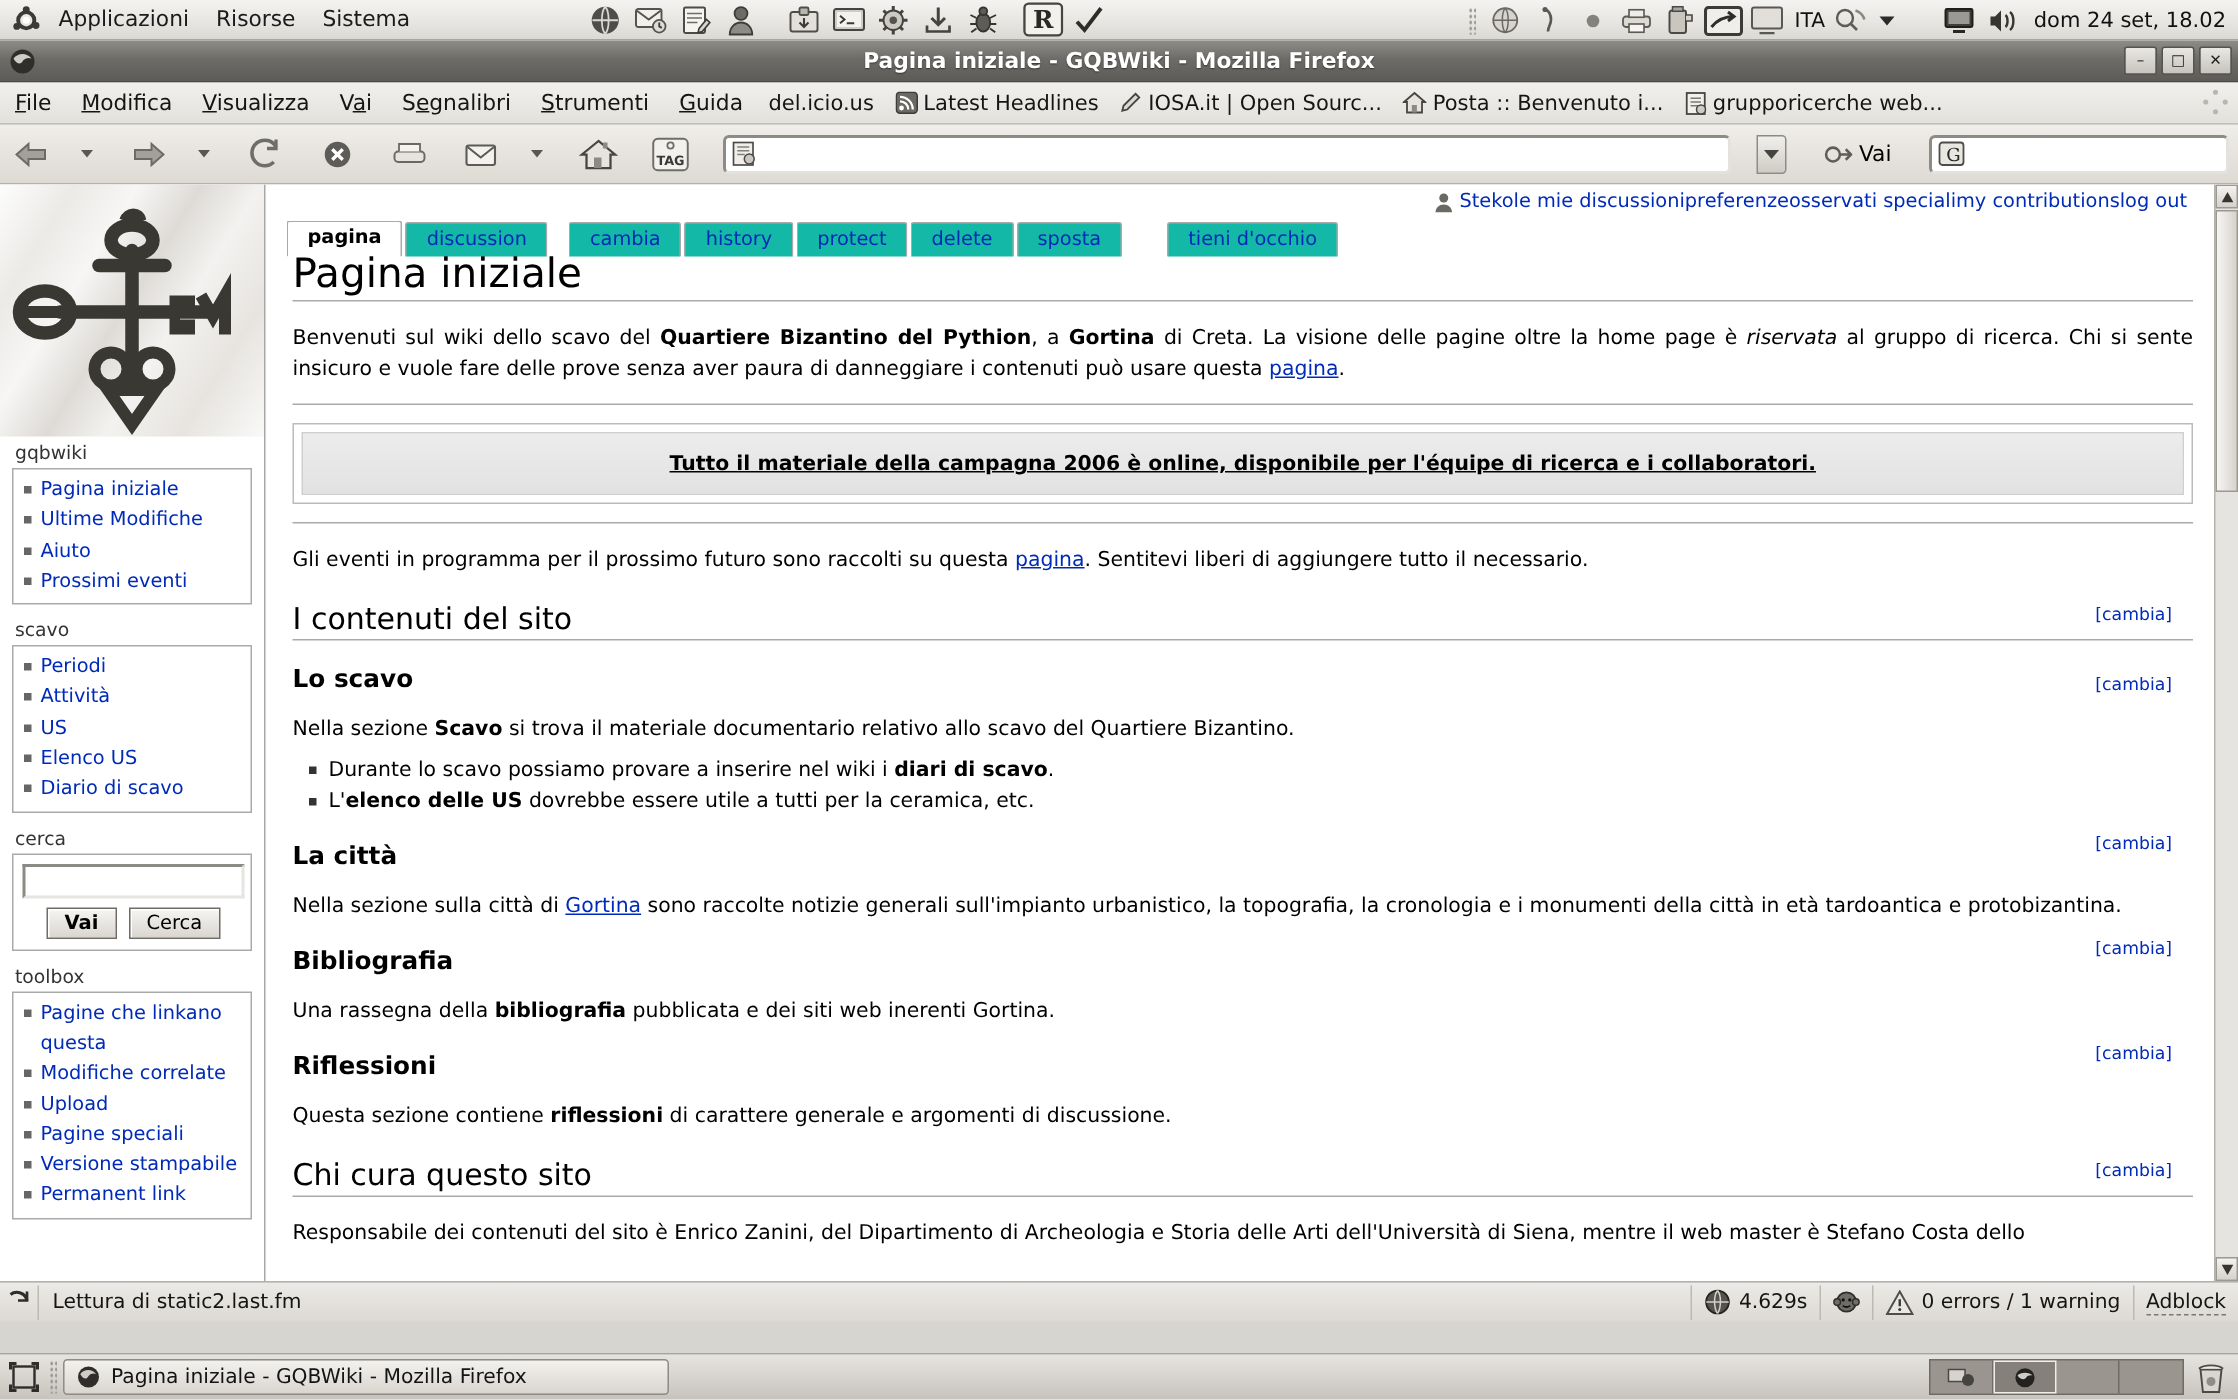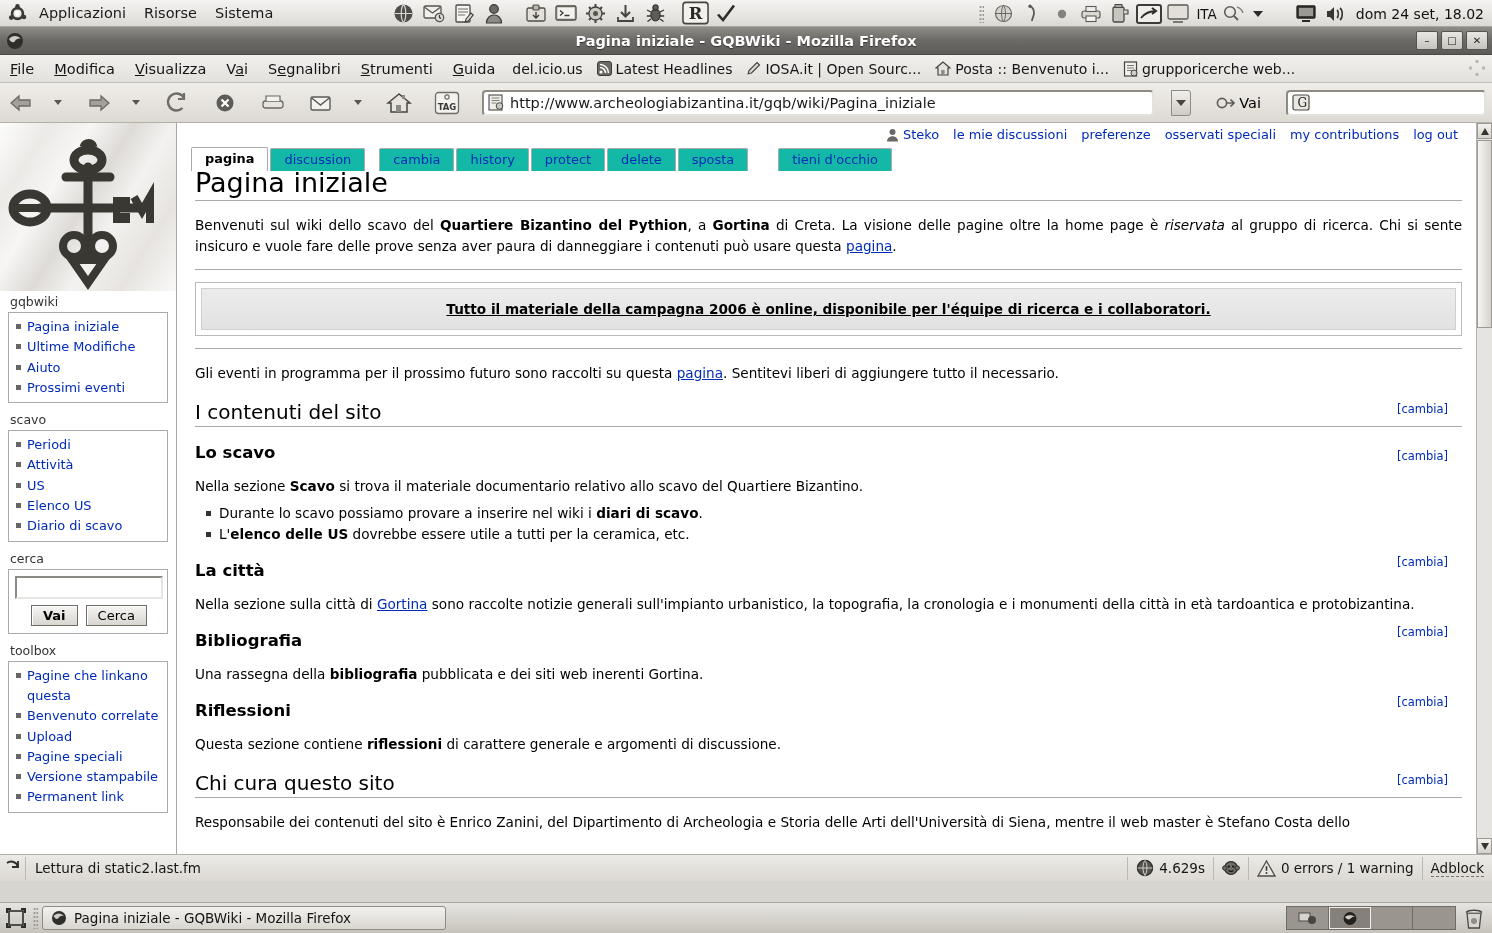--- a/index.html
+++ b/index.html
@@ -135,21 +135,21 @@
   .sbtn.bold { font-weight: bold; }
 
   .wiki-content {
     position: absolute; left: 176px; top: 0; right: 16px; height: 731px;
     background: #fff; padding: 0 14px 0 18px;
     border-left: 1px solid #a7a7a7;
   }
   .user-links {
     position: absolute; right: 18px; top: 4px;
     font-size: 12.9px; color: #002bb8;
-    display: flex; align-items: center; gap: 14px; white-space: nowrap;
+    display: flex; align-items: center; white-space: nowrap;
   }
   .user-links .uname { display: flex; align-items: center; gap: 4px; }
   .tabs { position: absolute; left: 14px; top: 24px; display: flex; align-items: flex-end; gap: 2px; font-size: 12.9px; }
   .tab {
     background: #14b8a6; border: 1px solid #aaa; border-bottom: none;
     padding: 3px 13px 4px 13px; color: #002bb8; border-radius: 2px 2px 0 0;
   }
   .tab.sel { background: #fff; font-weight: bold; color: #000; padding-bottom: 5px; }
   .tab.gap { margin-left: 12px; }
   .tab.gap2 { margin-left: 28px; }
@@ -544,21 +544,20 @@
     </span>
 
     <div class="urlbar">
       <span class="icn">
         <svg width="17" height="17" viewBox="0 0 17 17">
             <rect x="1" y="1" width="13" height="15" fill="#f0eeea" stroke="#4a4944" stroke-width="1.1"></rect>
             <path d="M3.5 4h8M3.5 6.5h8M3.5 9h5" stroke="#82807a" stroke-width="1"></path>
             <circle cx="11.5" cy="12" r="3.3" fill="#cbc8c2" stroke="#4a4944" stroke-width="1"></circle>
           </svg>
       </span>
-      <span>http://www.archeologiabizantina.it/gqb/wiki/Pagina_iniziale</span>
     </div>
     <span class="url-drop">
       <span style="width:0;height:0;border-left:5px solid transparent;border-right:5px solid transparent;border-top:6px solid #45443f;"></span>
     </span>
     <span class="go-btn">
       <span class="icn">
         <svg width="19" height="18" viewBox="0 0 19 18">
             <circle cx="6" cy="9" r="4.6" fill="none" stroke="#5f5d58" stroke-width="1.7"></circle>
             <path d="M11 9h7M14.5 5.5 18 9l-3.5 3.5" stroke="#5f5d58" stroke-width="1.7" fill="none"></path>
           </svg>
@@ -632,21 +631,21 @@
             <button class="sbtn">Cerca</button>
           </div>
         </div>
       </div>
 
       <div class="portal">
         <div class="portal-h">toolbox</div>
         <div class="portal-body">
           <ul>
             <li><span>Pagine che linkano questa</span></li>
-            <li><span>Benvenuto correlate</span></li>
+            <li><span>Modifiche correlate</span></li>
             <li><span>Upload</span></li>
             <li><span>Pagine speciali</span></li>
             <li><span>Versione stampabile</span></li>
             <li><span>Permanent link</span></li>
           </ul>
         </div>
       </div>
     </div>
 
     <div class="wiki-content">

